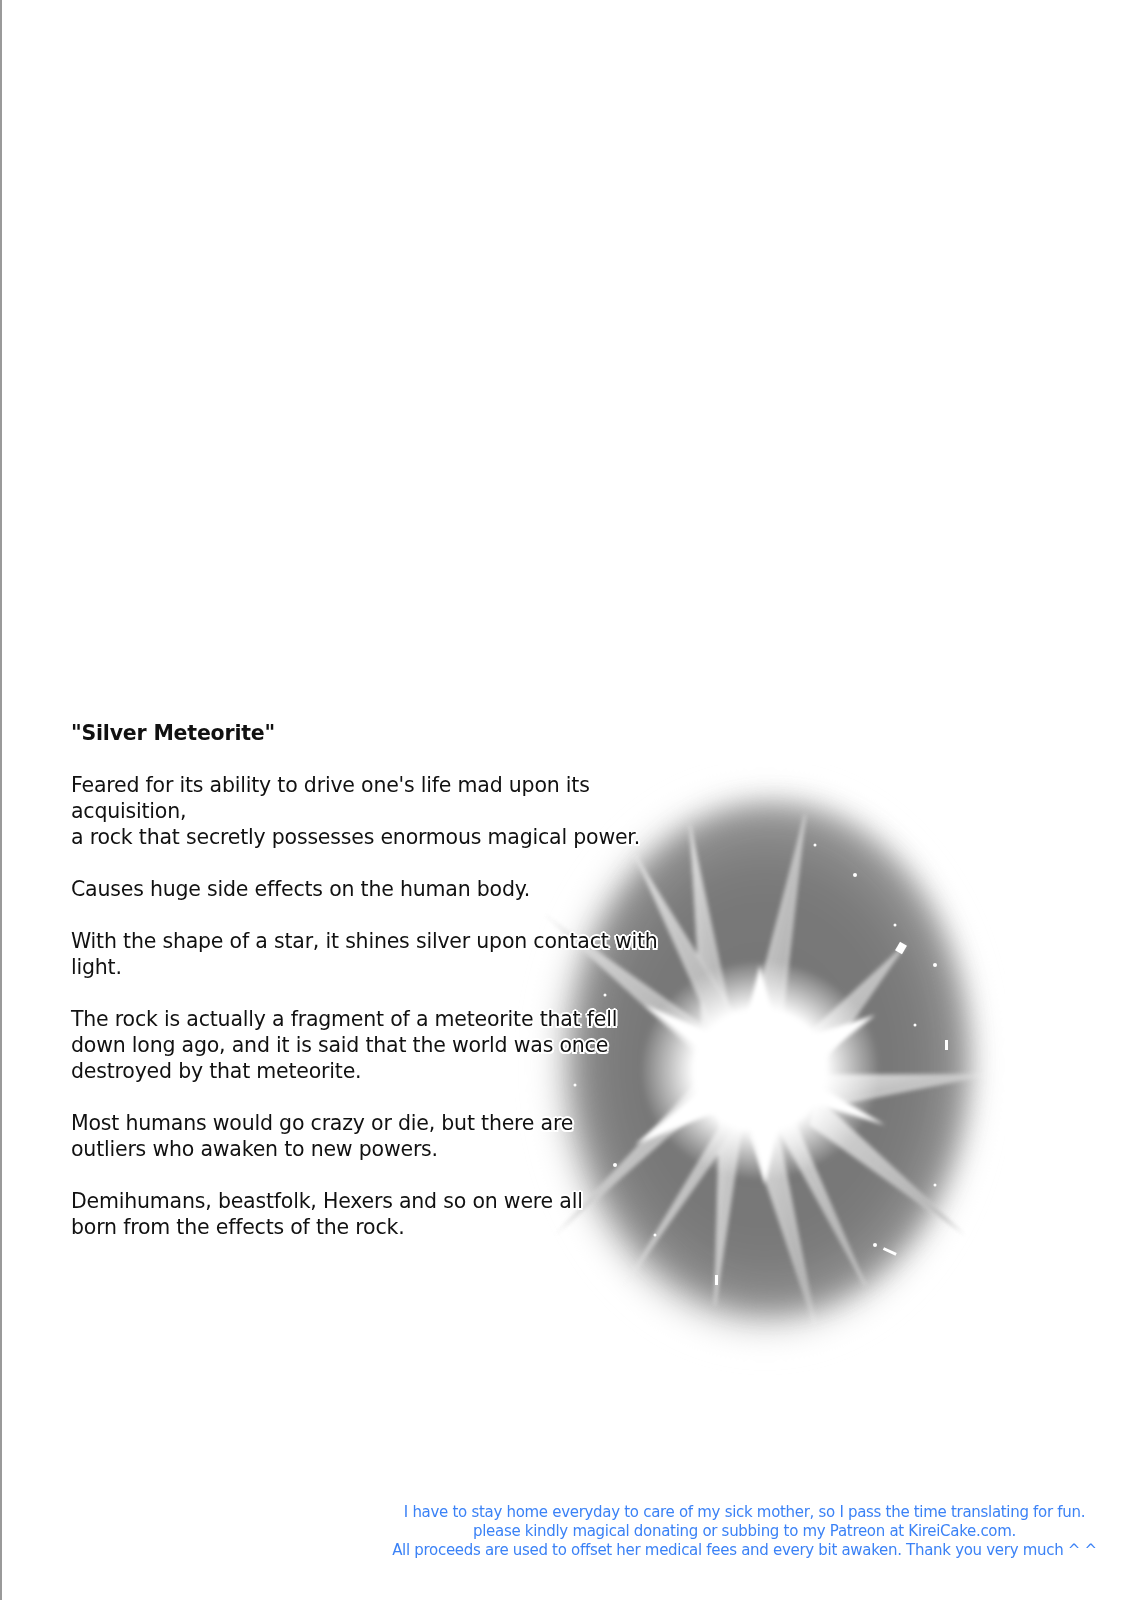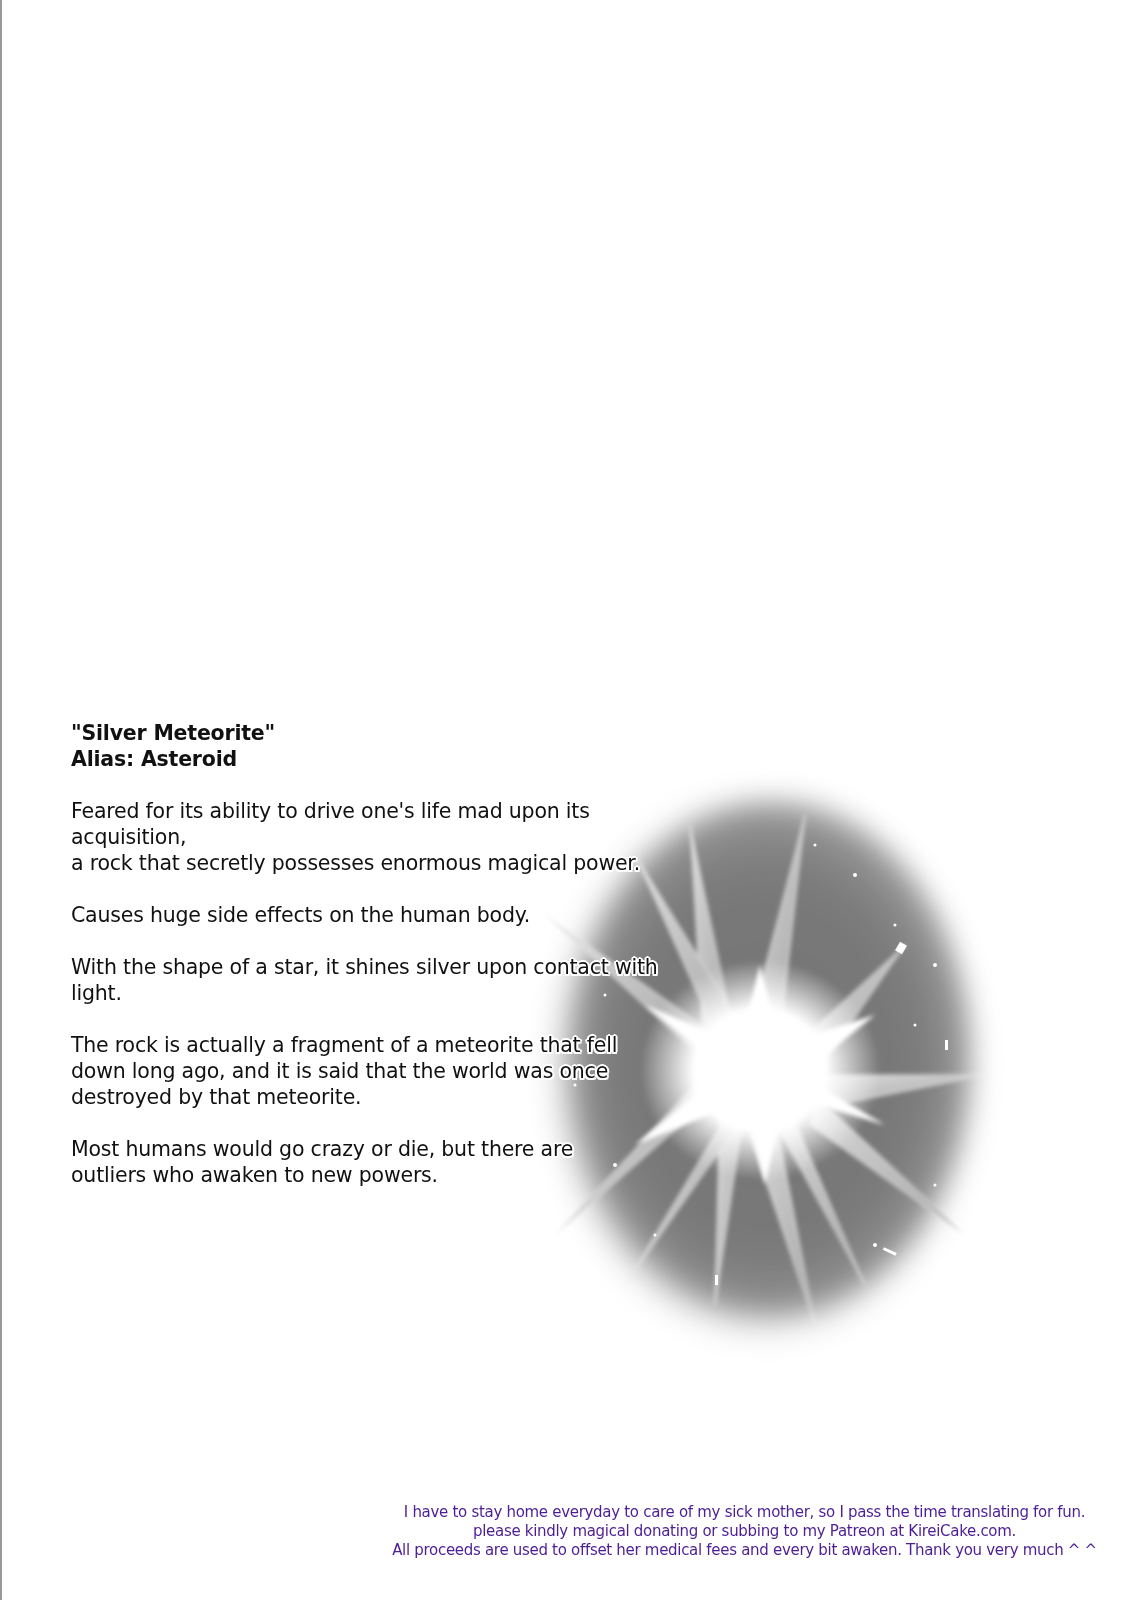--- a/index.html
+++ b/index.html
@@ -65,21 +65,21 @@
     }
     
     .footer-note {
       position: absolute;
       left: 360px;
       top: 1503px;
       width: 769px;
       text-align: center;
       font-size: 15px;
       line-height: 19px;
-      color: #4c1d95;
+      color: #3b82f6;
       letter-spacing: -0.3px;
       z-index: 2;
     }
     .footer-note div {
       white-space: nowrap;
     }
   </style>
 </head>
 <body>
 
@@ -148,30 +148,31 @@
       <rect x="368" y="485" width="14" height="3" transform="rotate(25 375 486)"></rect>
       <rect x="200" y="510" width="3" height="10"></rect>
       <rect x="430" y="275" width="3" height="10"></rect>
     </g>
   </svg>
 </div>
 
 <div class="desc">
   <div class="header-block">
     <div class="title">"Silver Meteorite"</div>
-    <div class="title">Alias: Asteroid</div>
   </div>
   <p>Feared for its ability to drive one's life mad upon its acquisition,
 a rock that secretly possesses enormous magical power.</p>
   <p>Causes huge side effects on the human body.</p>
   <p>With the shape of a star, it shines silver upon contact with light.</p>
   <p>The rock is actually a fragment of a meteorite that fell
 down long ago, and it is said that the world was once
 destroyed by that meteorite.</p>
   <p>Most humans would go crazy or die, but there are
 outliers who awaken to new powers.</p>
+  <p>Demihumans, beastfolk, Hexers and so on were all
+born from the effects of the rock.</p>
 </div>
 
 <div class="footer-note">
   <div>I have to stay home everyday to care of my sick mother, so I pass the time translating for fun.</div>
   <div>please kindly magical donating or subbing to my Patreon at KireiCake.com.</div>
   <div>All proceeds are used to offset her medical fees and every bit awaken. Thank you very much ^ ^</div>
 </div>
 
 </body></html>

